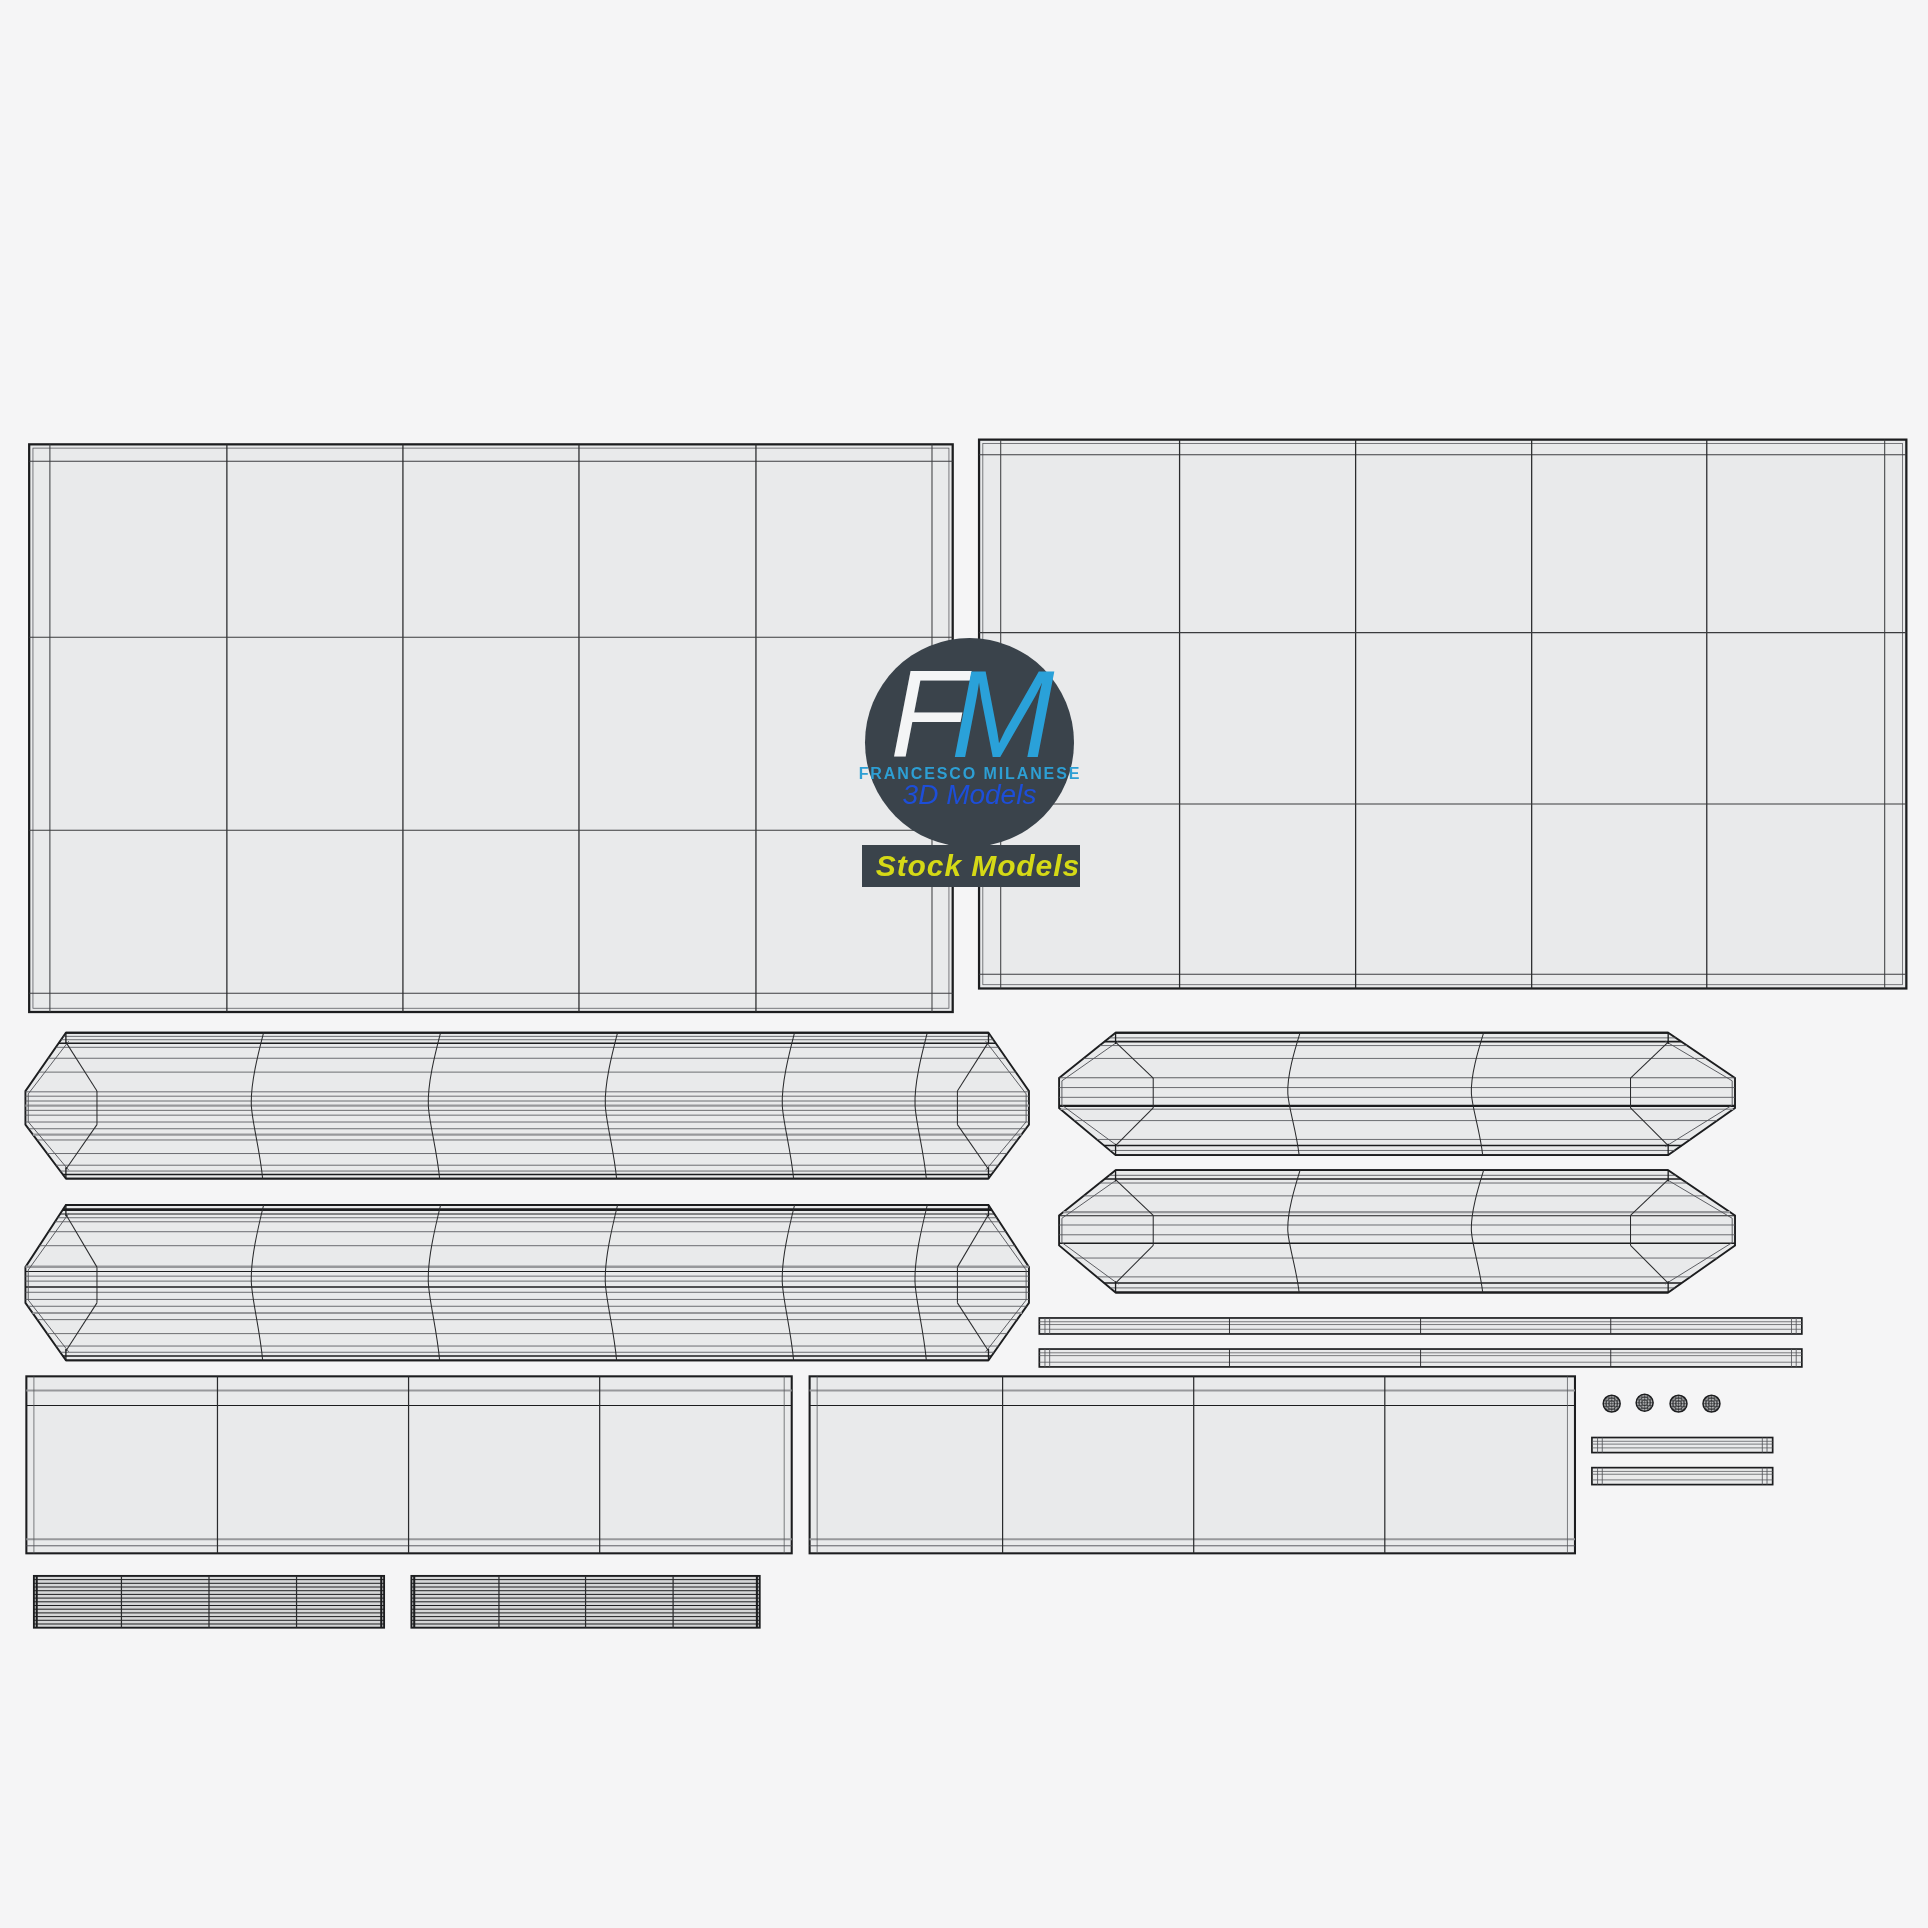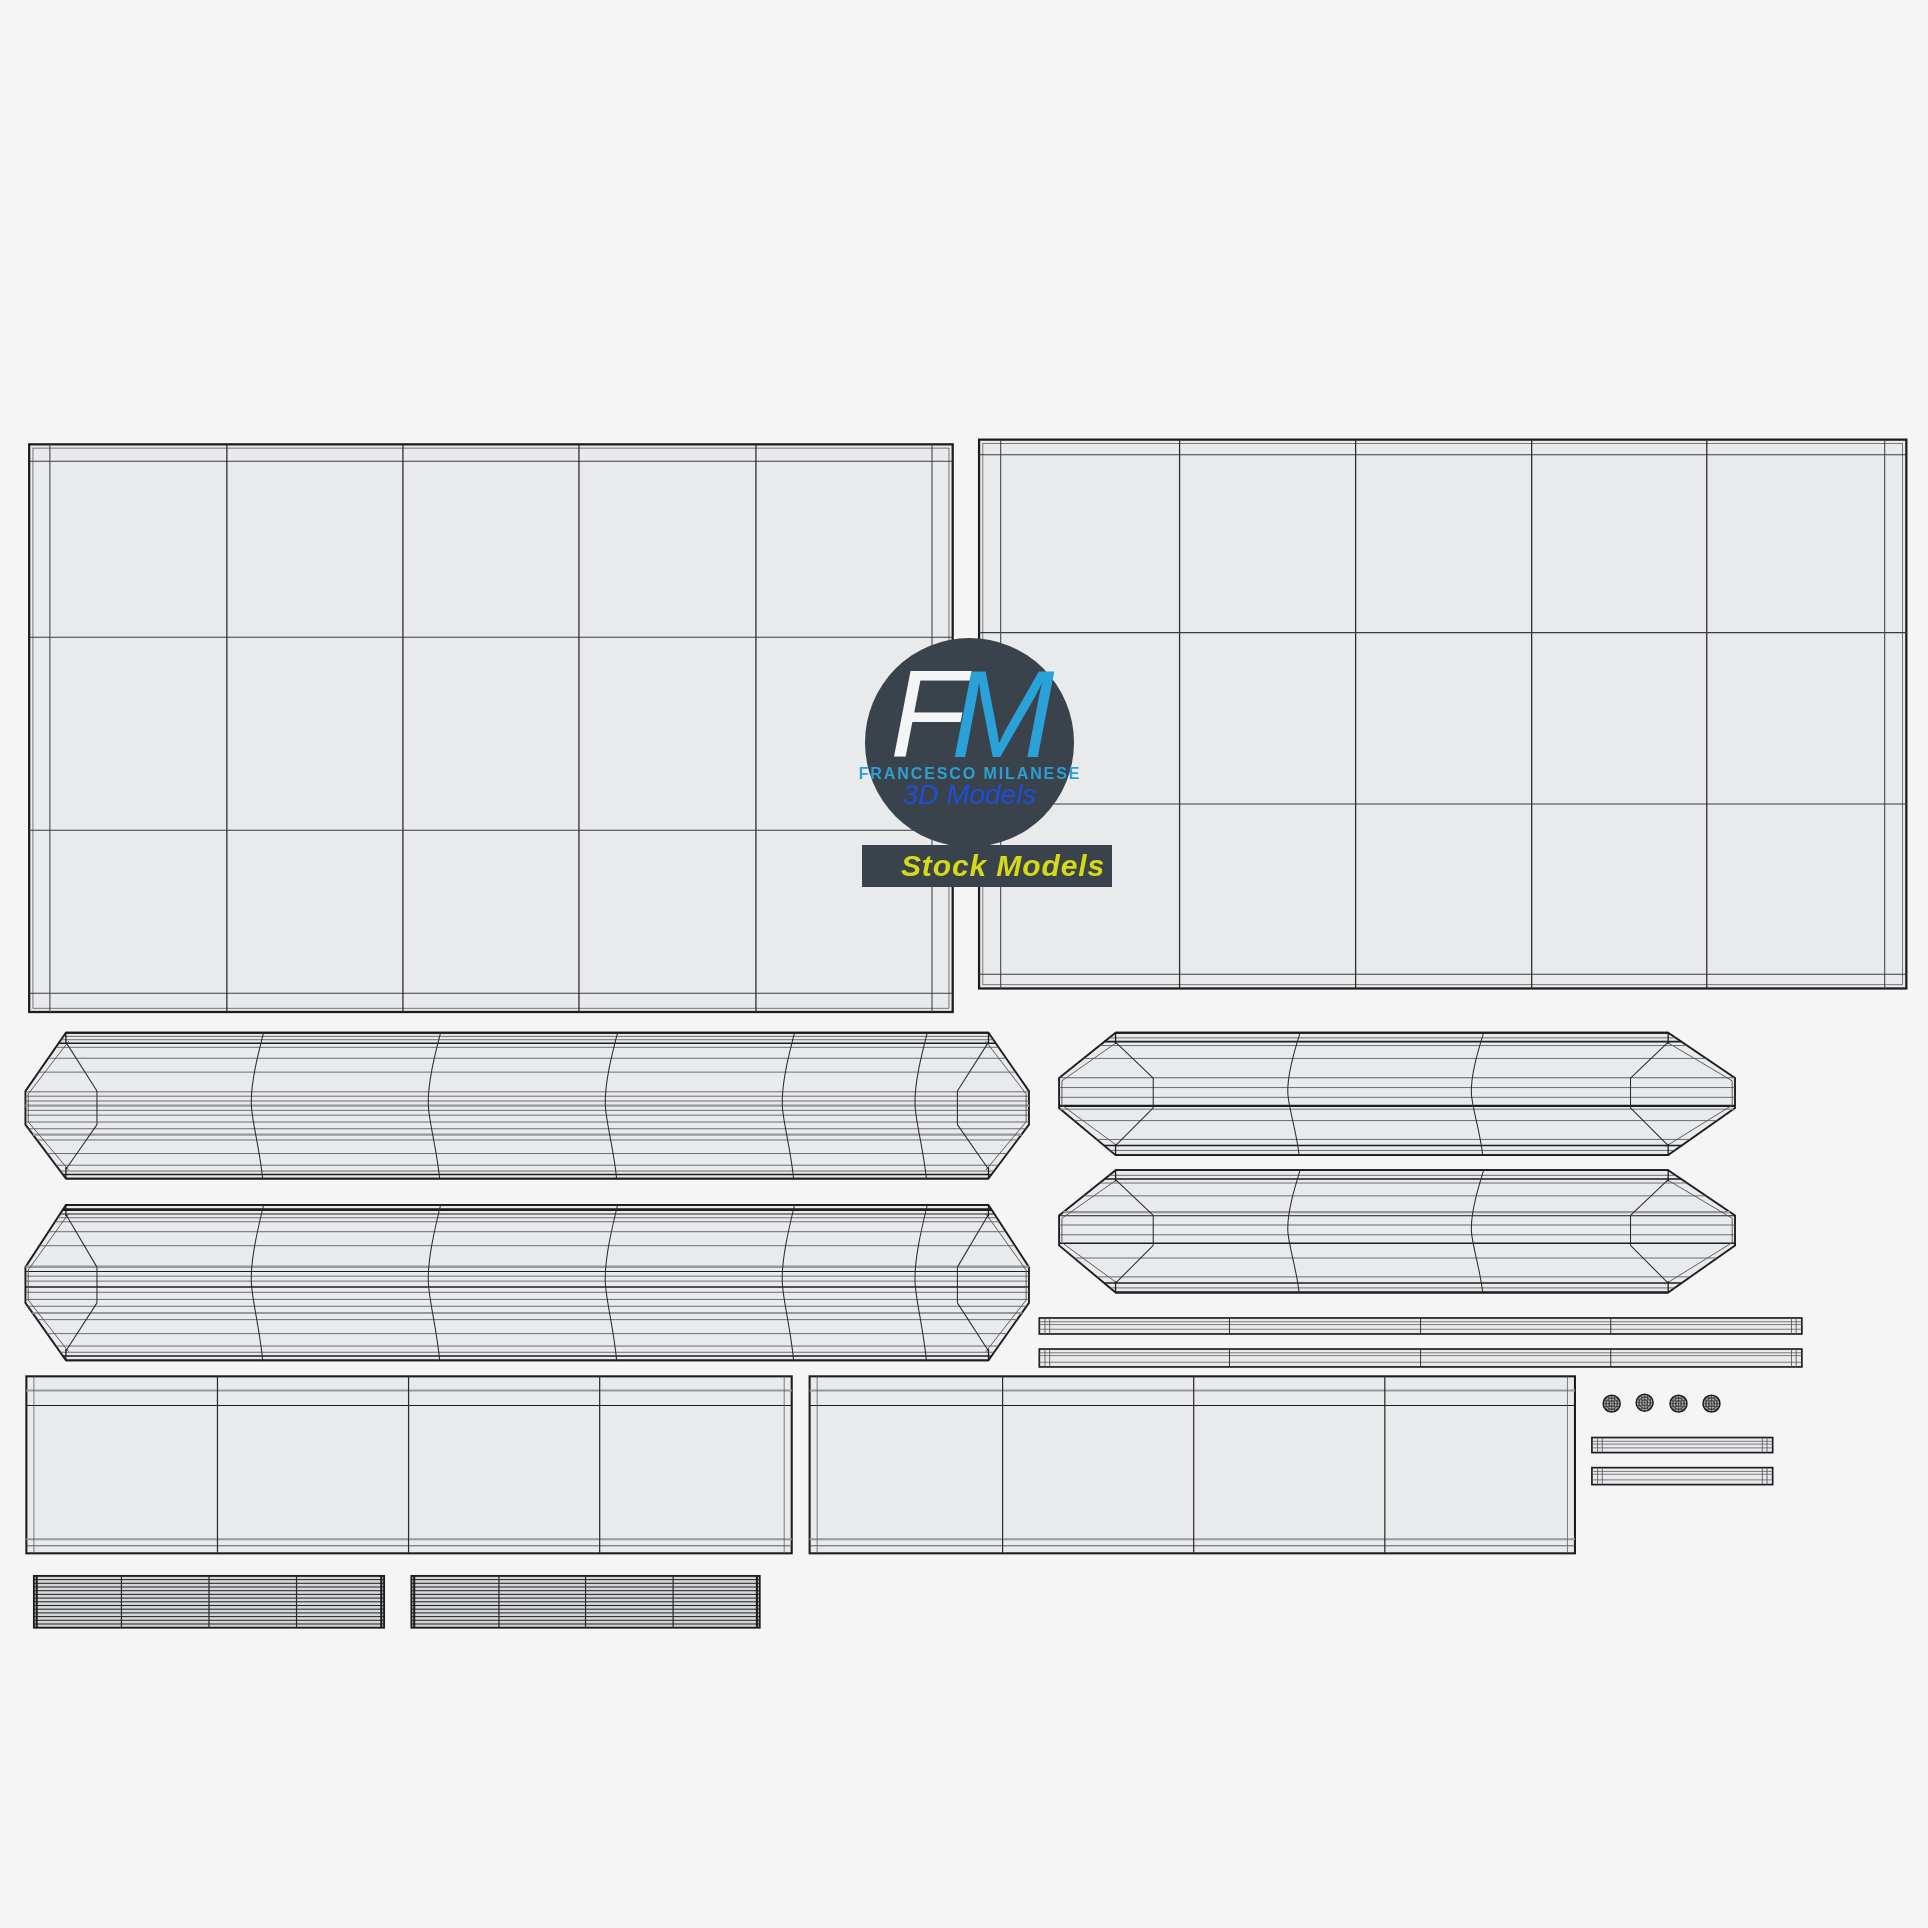--- a/index.html
+++ b/index.html
@@ -2,21 +2,21 @@
 <html style="font-size:15px"><head>
 <meta charset="utf-8">
 <style>
   html,body{margin:0;padding:0;background:#f5f5f6;}
   .stage{position:relative;width:1928px;height:1928px;background:#f5f5f6;overflow:hidden;
          font-family:"Liberation Sans",sans-serif;}
   svg.wire{position:absolute;left:0;top:0;}
   
   .logo-circle{position:absolute;left:865px;top:638px;width:209px;height:209px;border-radius:50%;}
   .logo-banner{position:absolute;left:862px;top:845px;width:218px;height:42px;
-               display:flex;align-items:center;justify-content:center;padding-left:32px;}
+               display:flex;align-items:center;justify-content:flex-end;}
   .fm-line{position:absolute;left:865px;top:652px;width:209px;text-align:center;
            font-size:124px;line-height:1;font-style:italic;font-weight:400;letter-spacing:-5.6px;white-space:nowrap;}
   .fm-line .m{margin-left:-9.4px;}
   .fm-sub{position:absolute;left:856px;top:766px;width:228px;text-align:center;
           font-size:16px;line-height:1;font-weight:700;letter-spacing:1.9px;white-space:nowrap;}
   .fm-3d{position:absolute;left:865px;top:781px;width:209px;text-align:center;
          font-size:28px;line-height:1;font-style:italic;font-weight:400;}
   .banner-label{font-size:30px;font-style:italic;font-weight:700;letter-spacing:0.9px;line-height:1;}
 </style>
 </head>

